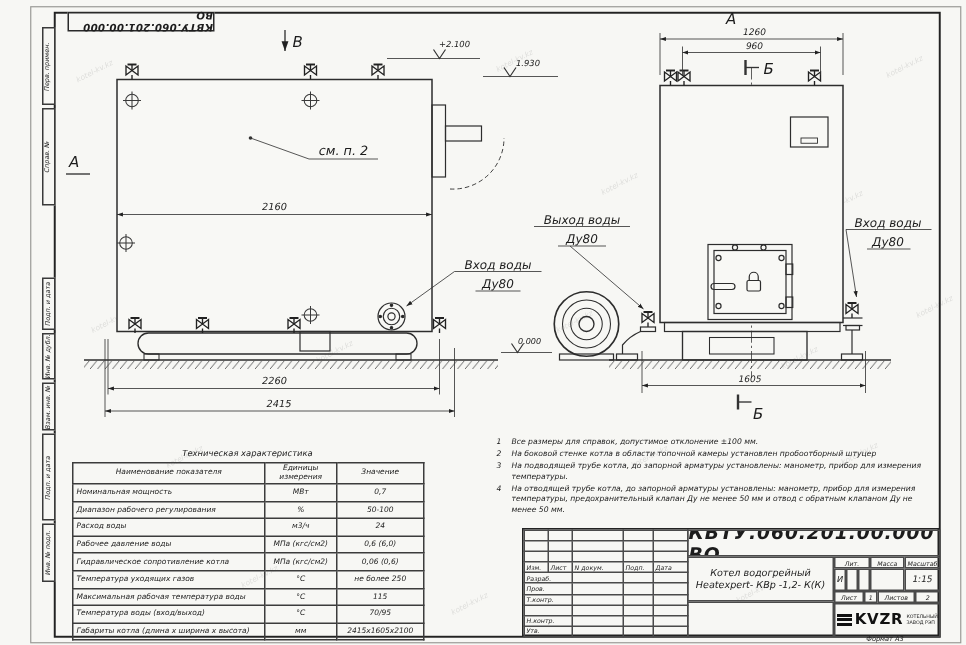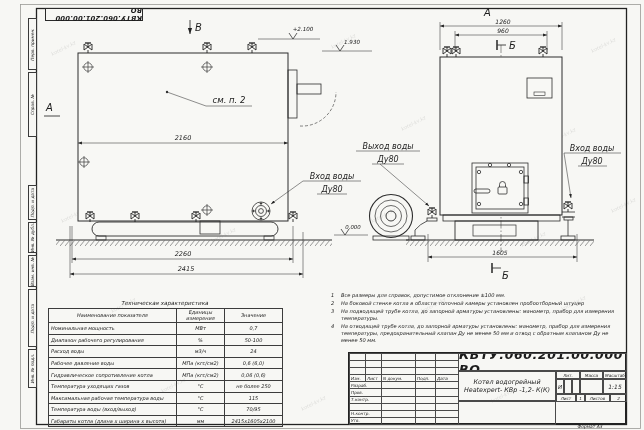--- a/index.html
+++ b/index.html
@@ -478,16 +478,26 @@
     <div class="c" style="left:215px;top:26px;width:8px;height:15px"></div>
     <div class="c" style="left:223px;top:26px;width:8px;height:15px"></div>
     <div class="c" style="left:231px;top:26px;width:23px;height:15px"></div>
     <div class="c" style="left:254px;top:26px;width:24px;height:15px;font-size:6px">1:15</div>
 
     <div class="c small-h" style="left:207px;top:41px;width:20px;height:8px">Лист</div>
     <div class="c small-h" style="left:227px;top:41px;width:9px;height:8px">1</div>
     <div class="c small-h" style="left:236px;top:41px;width:25px;height:8px">Листов</div>
     <div class="c small-h" style="left:261px;top:41px;width:17px;height:8px">2</div>
 
+    <div class="c" style="left:207px;top:49px;width:71px;height:23px">
+      <div class="logo">
+        <div class="badge"></div>
+        <b>KVZR</b>
+        <div class="sub">
+          <span>КОТЕЛЬНЫЙ</span>
+          <span>ЗАВОД РЭП</span>
+        </div>
+      </div>
+    </div>
   </div>
 
   <div class="format">Формат А3</div>
 </div>
 
 </body></html>

